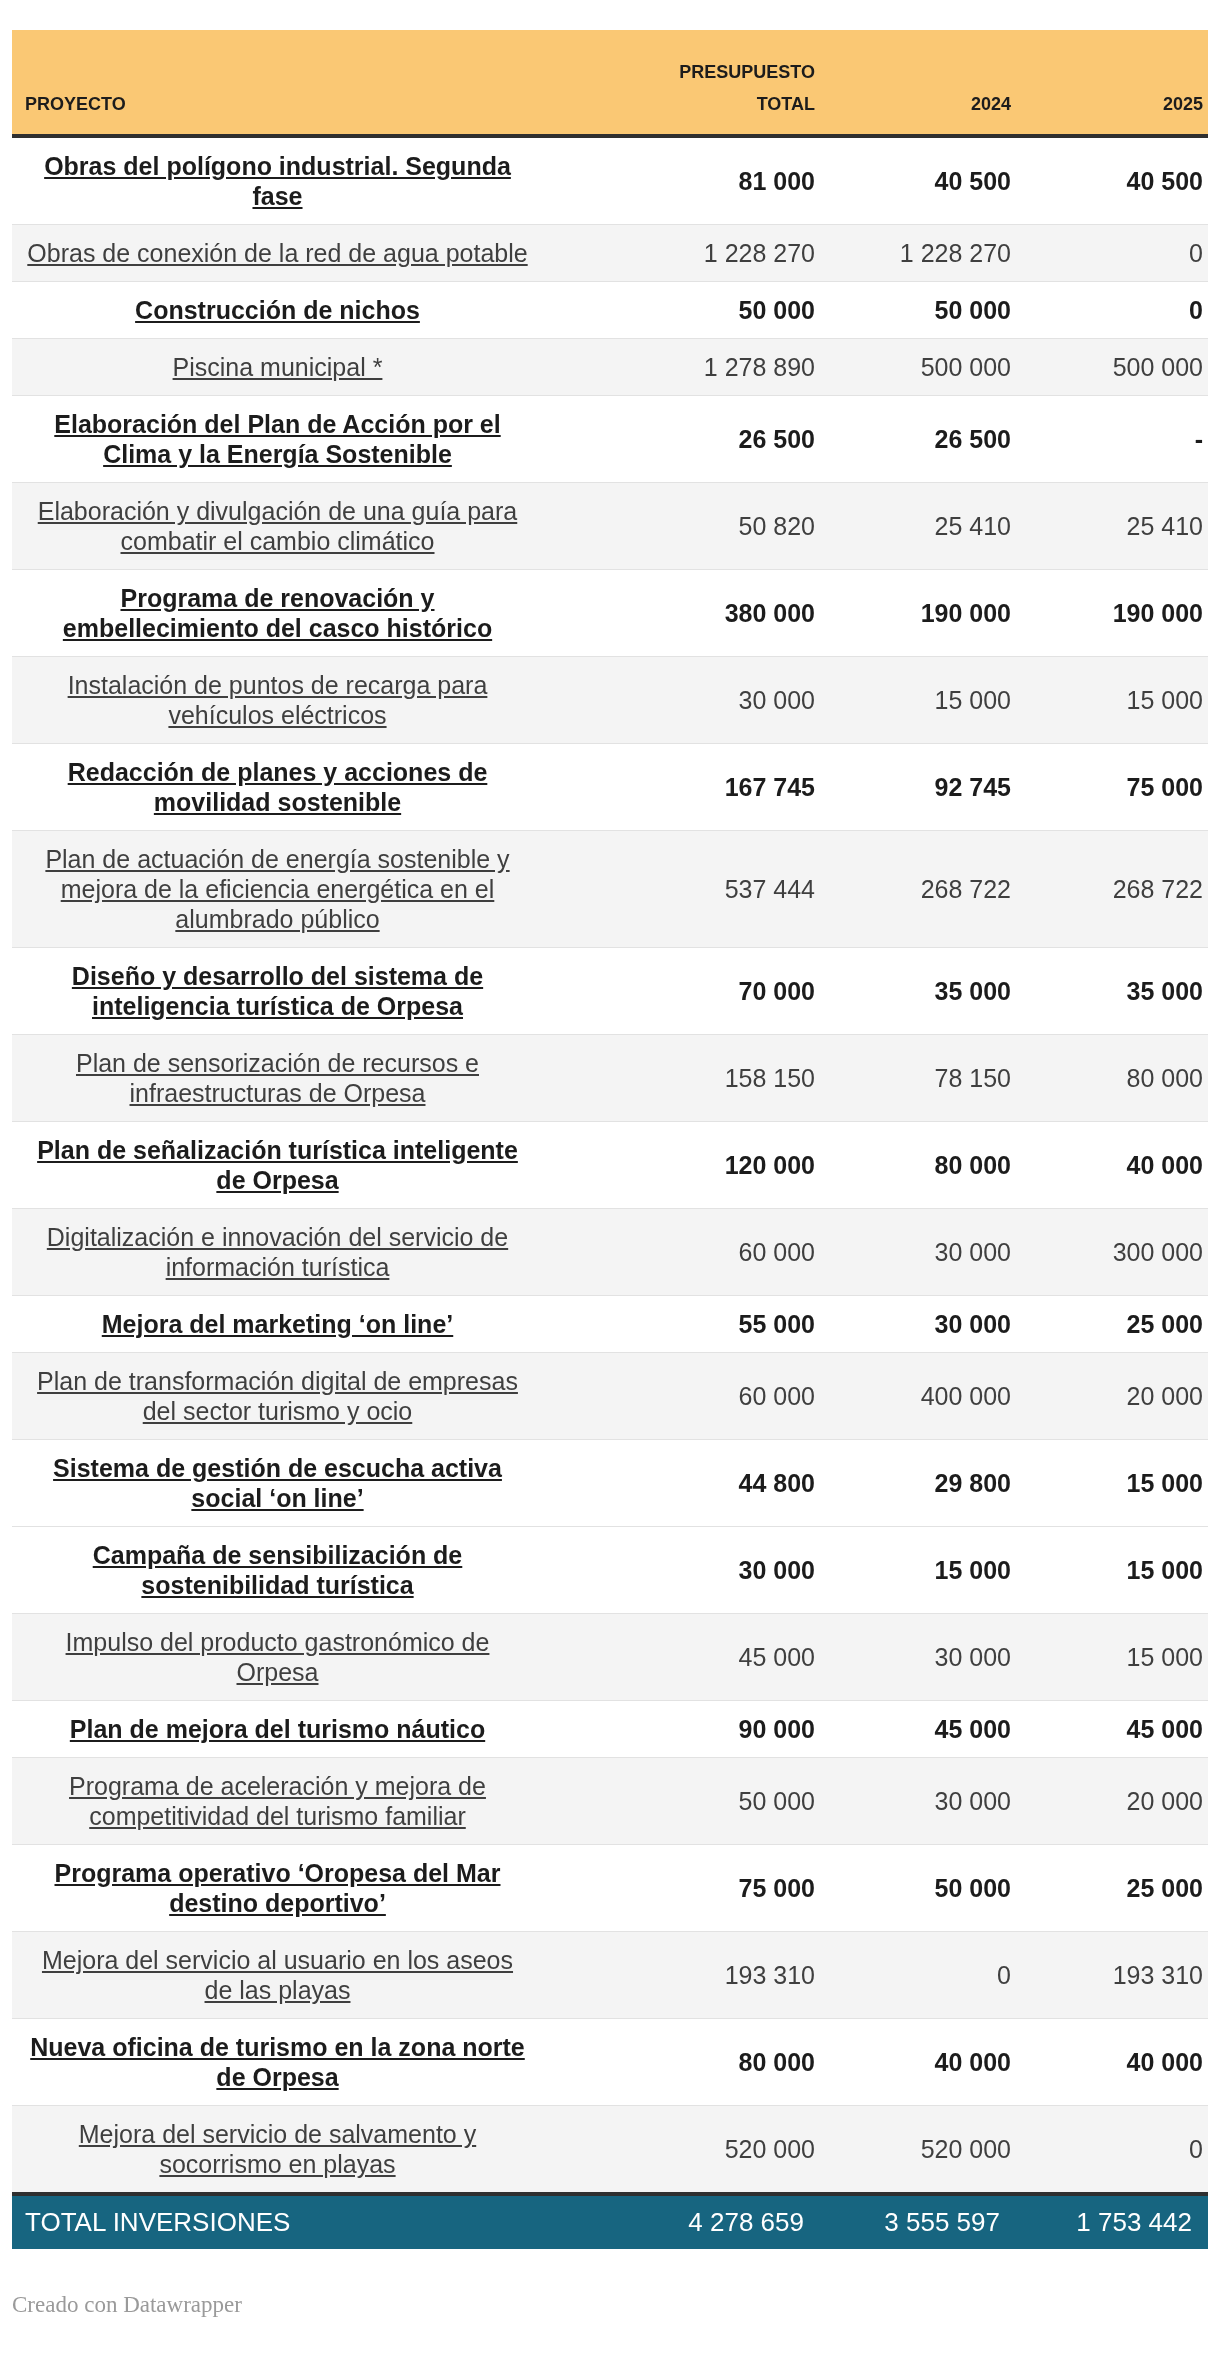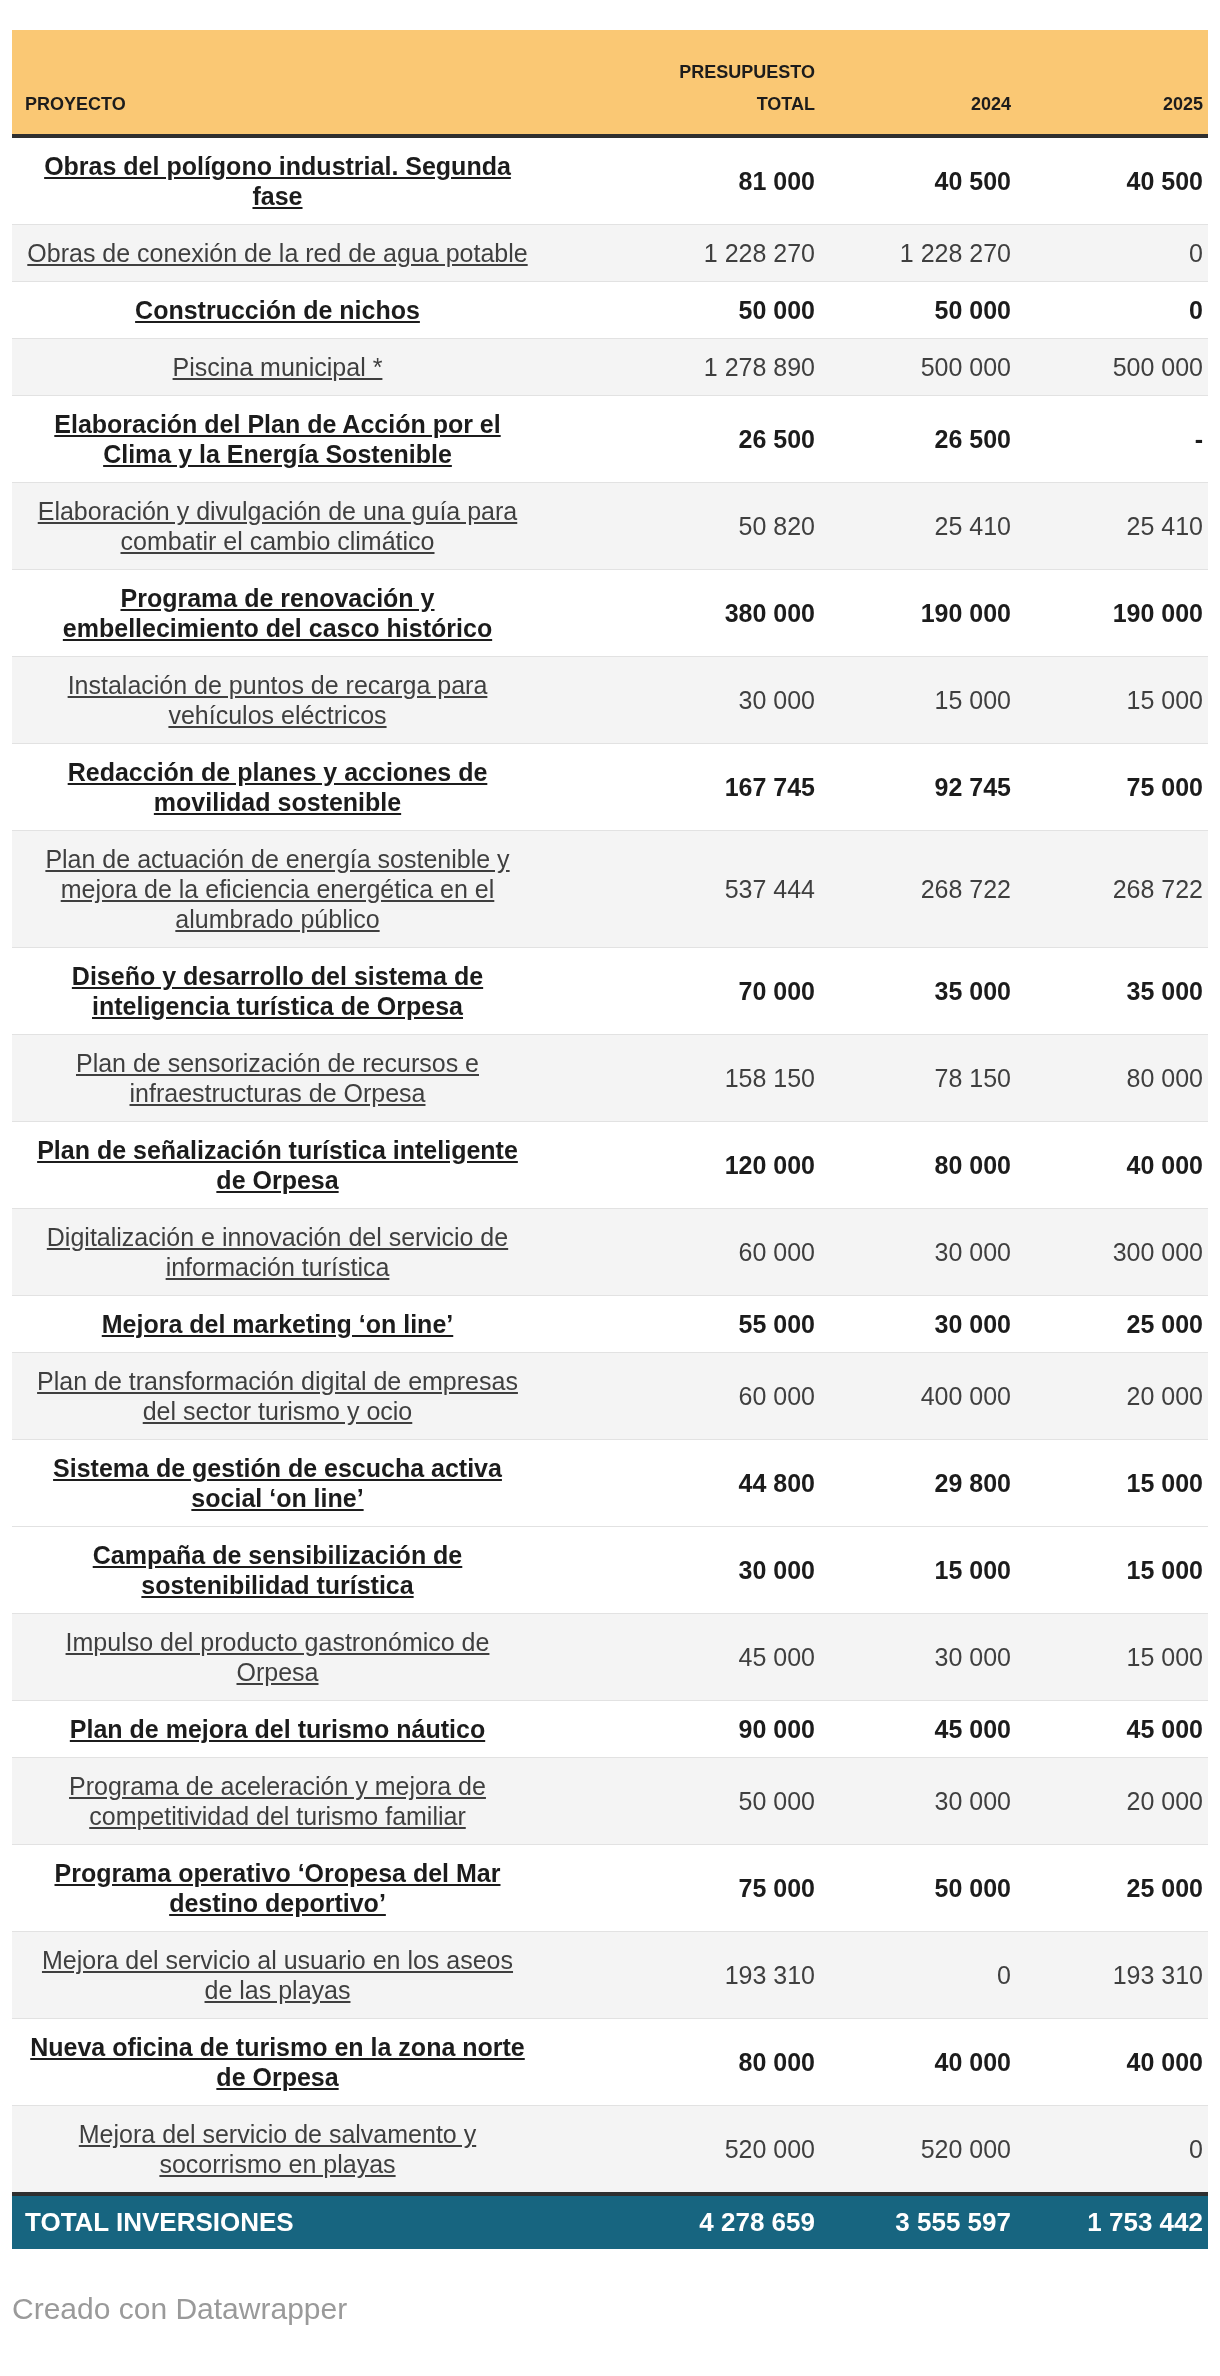--- a/index.html
+++ b/index.html
@@ -67,32 +67,33 @@
   tbody tr.bold td{
     background:#FFFFFF;
     font-weight:bold;
     color:var(--text-bold);
   }
 
   tfoot tr{border-top:4px solid var(--border-dark);}
   tfoot td{
     background:var(--total-bg);
     color:#FFFFFF;
-    font-weight:bold;
+    font-weight:normal;
     font-size:26px;
     line-height:31px;
-    padding:11px 5px;
+    padding:11px 16px;
     text-align:right;
   }
   tfoot td.project{text-align:left;padding-left:13px;}
 
   .attribution{
     margin:43px 12px 0 12px;
-    font-size:30px;
+    font-size:23px;
     color:var(--attribution);
+    font-family:Liberation Serif, serif;
   }
 </style>
 </head>
 <body>
 
 <div class="table-wrap">
   <table>
     <colgroup>
       <col class="c-project">
         <col class="c-total">

